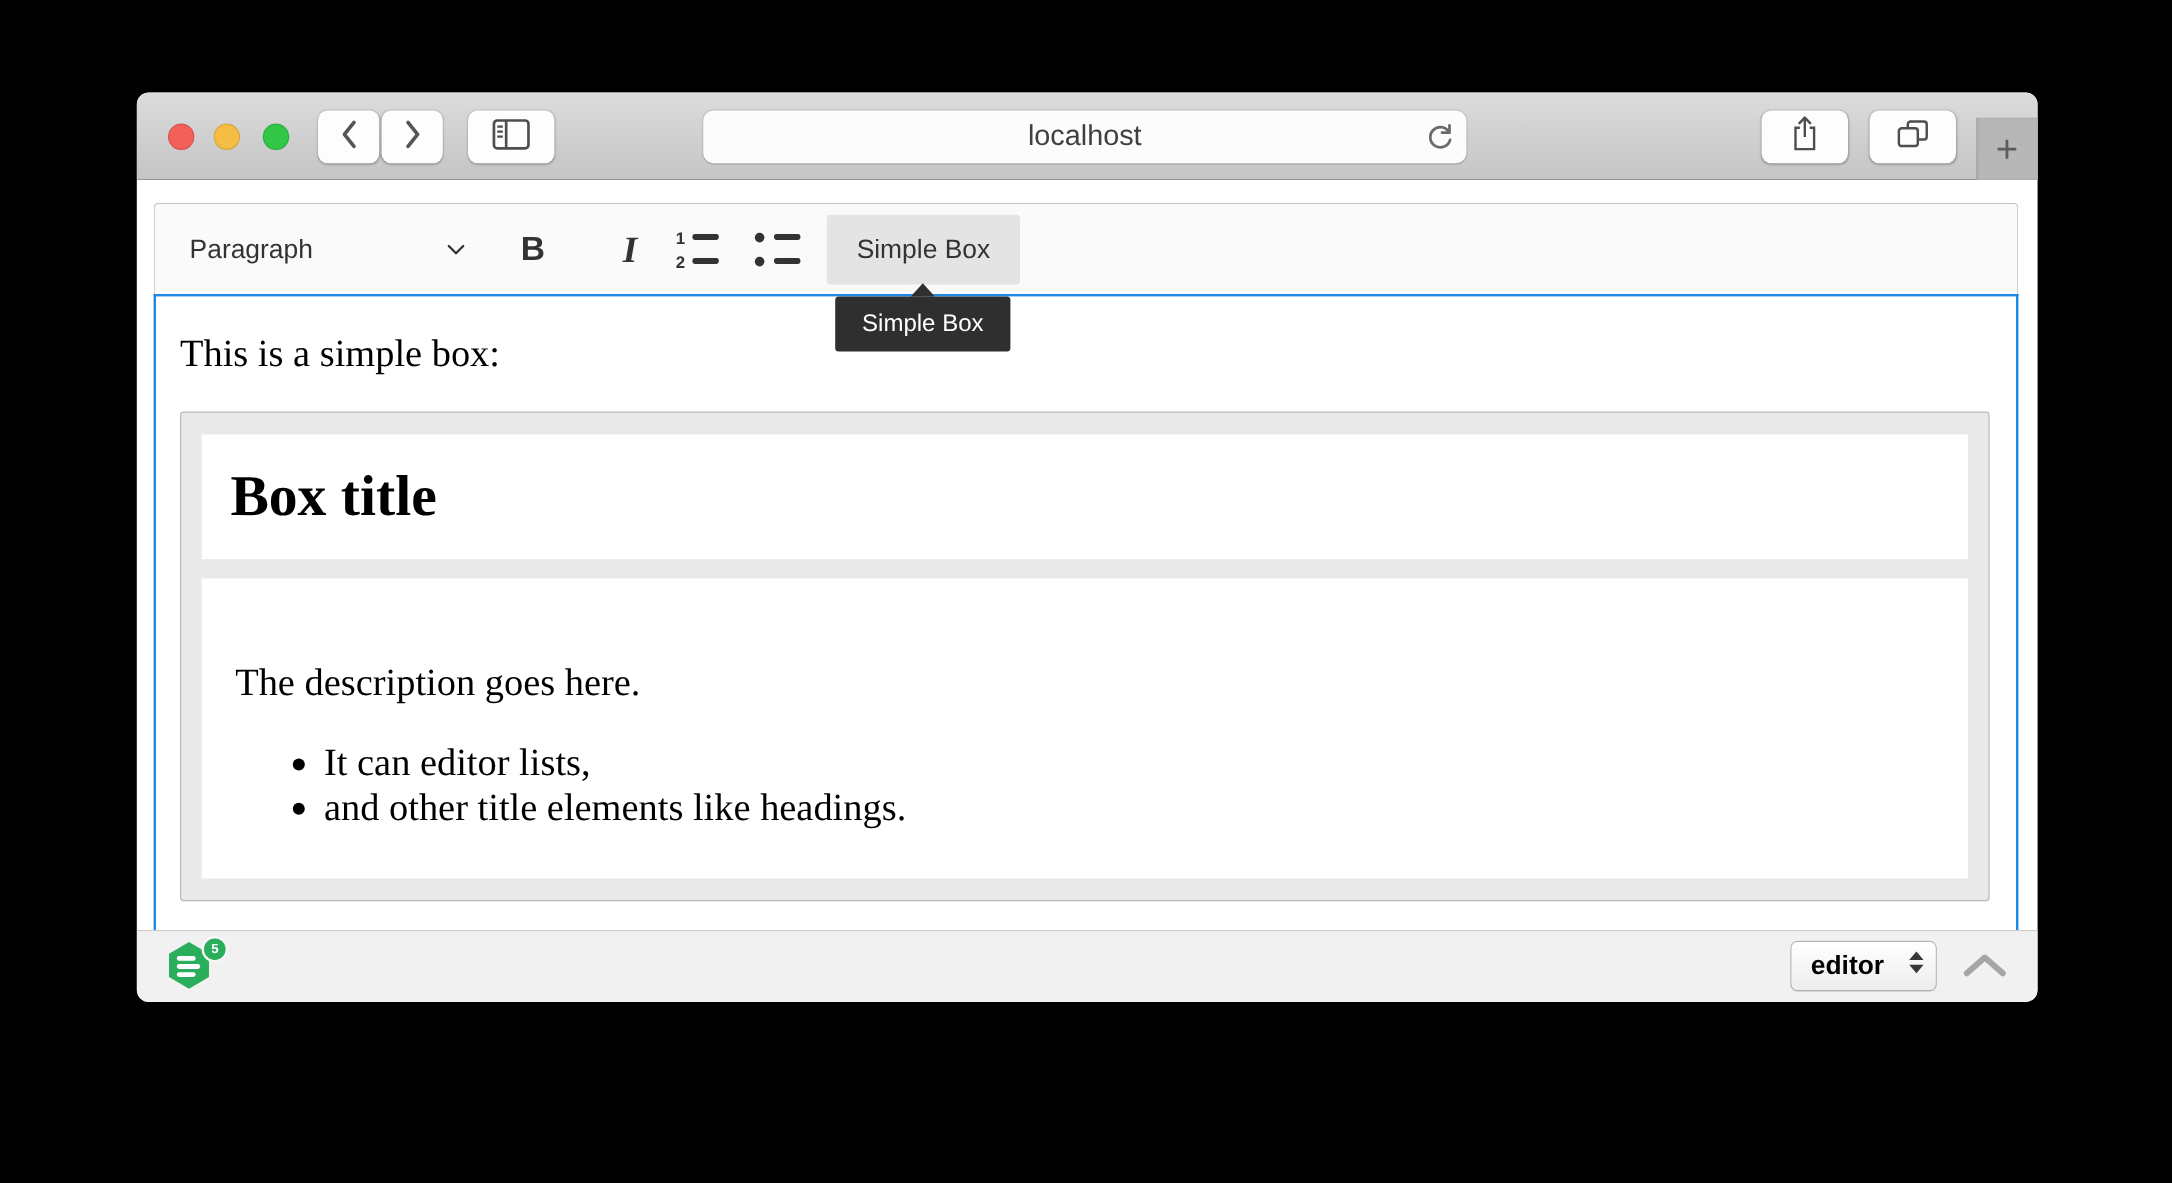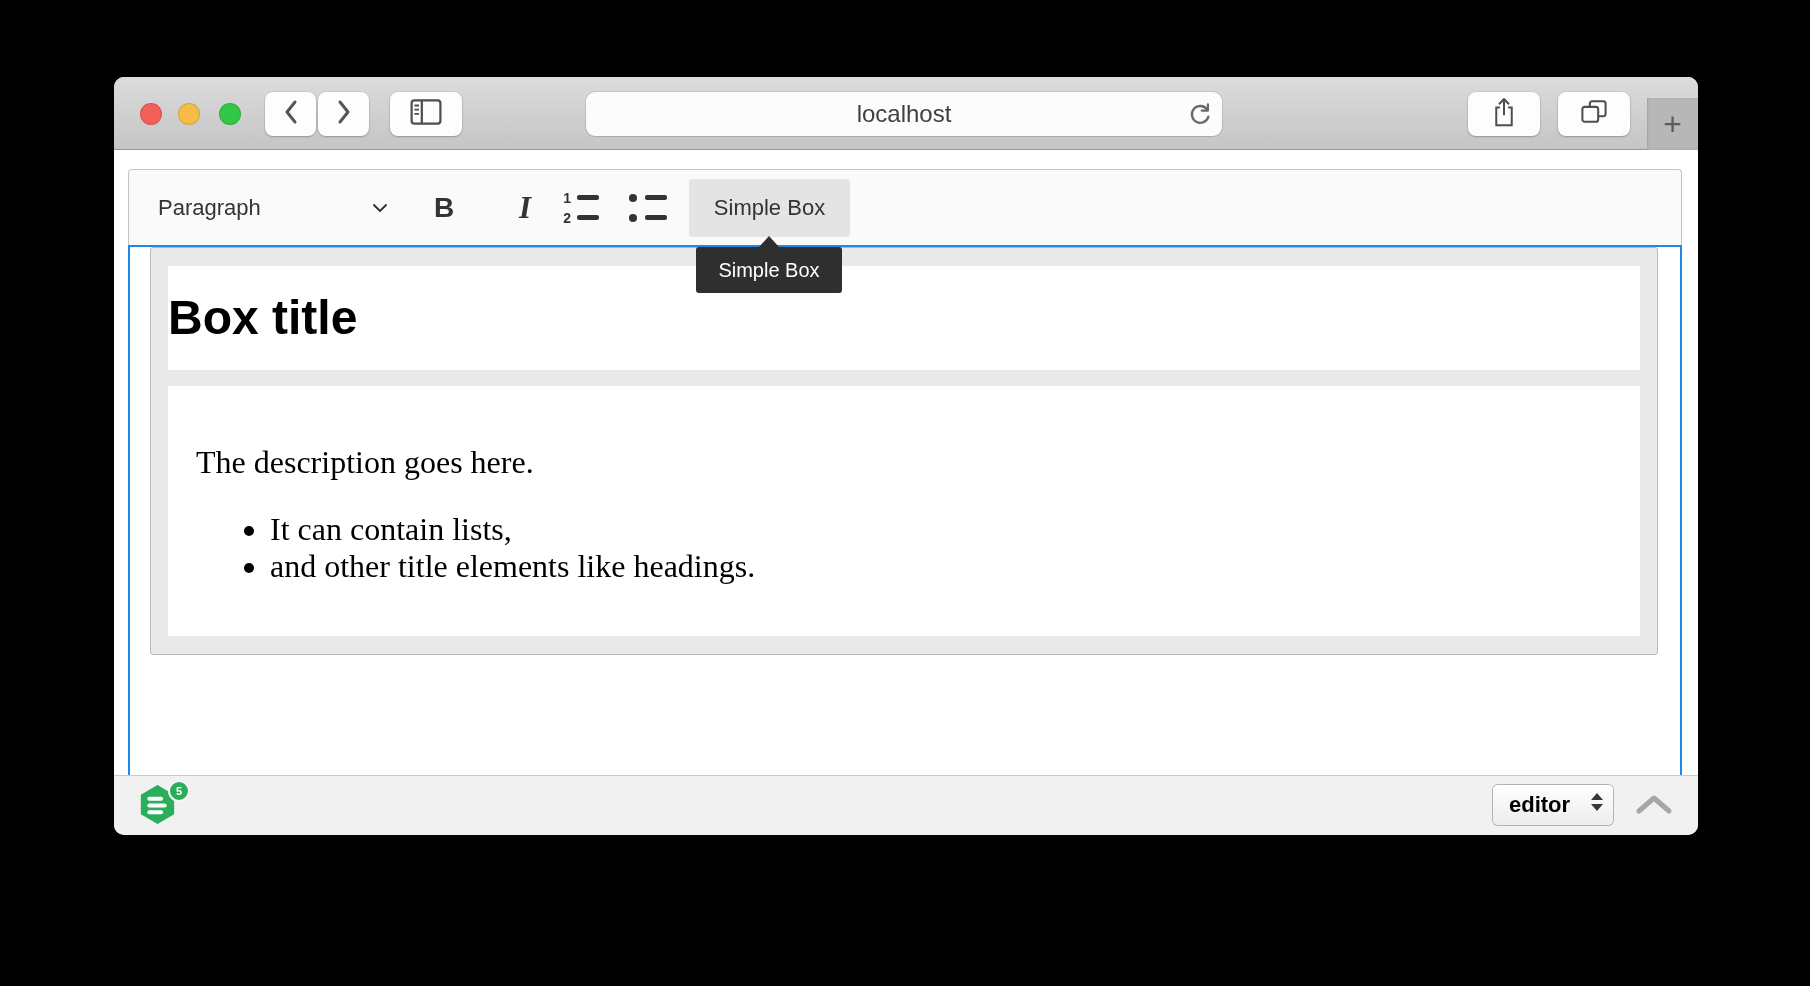--- a/index.html
+++ b/index.html
@@ -73,23 +73,23 @@
                    border-bottom:11px solid #2f2f2f; }
 
   
   .ck-editable { position:absolute; left:14px; top:168px; width:1554px; height:530px; background:#fff;
                  border:2px solid #1f89e5; border-bottom:none; padding:0 20px; overflow:hidden;
                  font-family:"Liberation Serif", serif; color:#000; }
   .intro { font-size:32px; margin:29px 0 30px 0; }
   .simple-box { width:1508px; height:408px; background:#e9e9e9; border:1px solid #b9b9b9;
                 border-radius:3px; padding:18px 17px; }
   .sb-title { height:104px; background:#fff; margin-bottom:16px; }
-  .sb-title h1 { font-size:48px; font-weight:700; line-height:104px; 
-                 font-family:Liberation Sans, sans-serif; }
-  .sb-desc { height:250px; background:#fff; padding:2px 28px; overflow:hidden; }
+  .sb-title h1 { font-size:48px; font-weight:700; line-height:104px; padding-left:24px;
+                 font-family:Liberation Serif, serif; }
+  .sb-desc { height:250px; background:#fff; padding:12px 28px; overflow:hidden; }
   .sb-desc p { font-size:32px; padding-top:56px; }
   .sb-desc ul { margin-top:30px; padding-left:74px; }
   .sb-desc li { font-size:32px; line-height:37px; }
 
   
   .inspector { position:absolute; left:0; top:698px; width:1584px; height:60px; background:#f1f1f1;
                border-top:1px solid #cbcbcb; border-radius:0 0 10px 10px; }
   .ck-logo { position:absolute; left:25px; top:8px; }
   .badge { position:absolute; left:54px; top:4px; width:22px; height:22px; border-radius:50%;
            background:#2bae5c; border:2px solid #f6f6f6; color:#fff; font-size:11px; font-weight:700;
@@ -220,28 +220,29 @@
               <span class="li-bar"></span>
             </span>
         </span>
       </div>
       <div class="tb-item tb-simplebox">
         <span>Simple Box</span>
       </div>
     </div>
 
     <div class="ck-editable">
+      <p class="intro">This is a simple box:</p>
       <section class="simple-box">
         <div class="sb-title">
           <h1>Box title</h1>
         </div>
         <div class="sb-desc">
           <p>The description goes here.</p>
           <ul>
-            <li>It can contain lists,</li>
+            <li>It can editor lists,</li>
             <li>and other title elements like headings.</li>
           </ul>
         </div>
       </section>
     </div>
 
     <div class="tooltip-caret"></div>
     <div class="tooltip">
       <span>Simple Box</span>
     </div>

